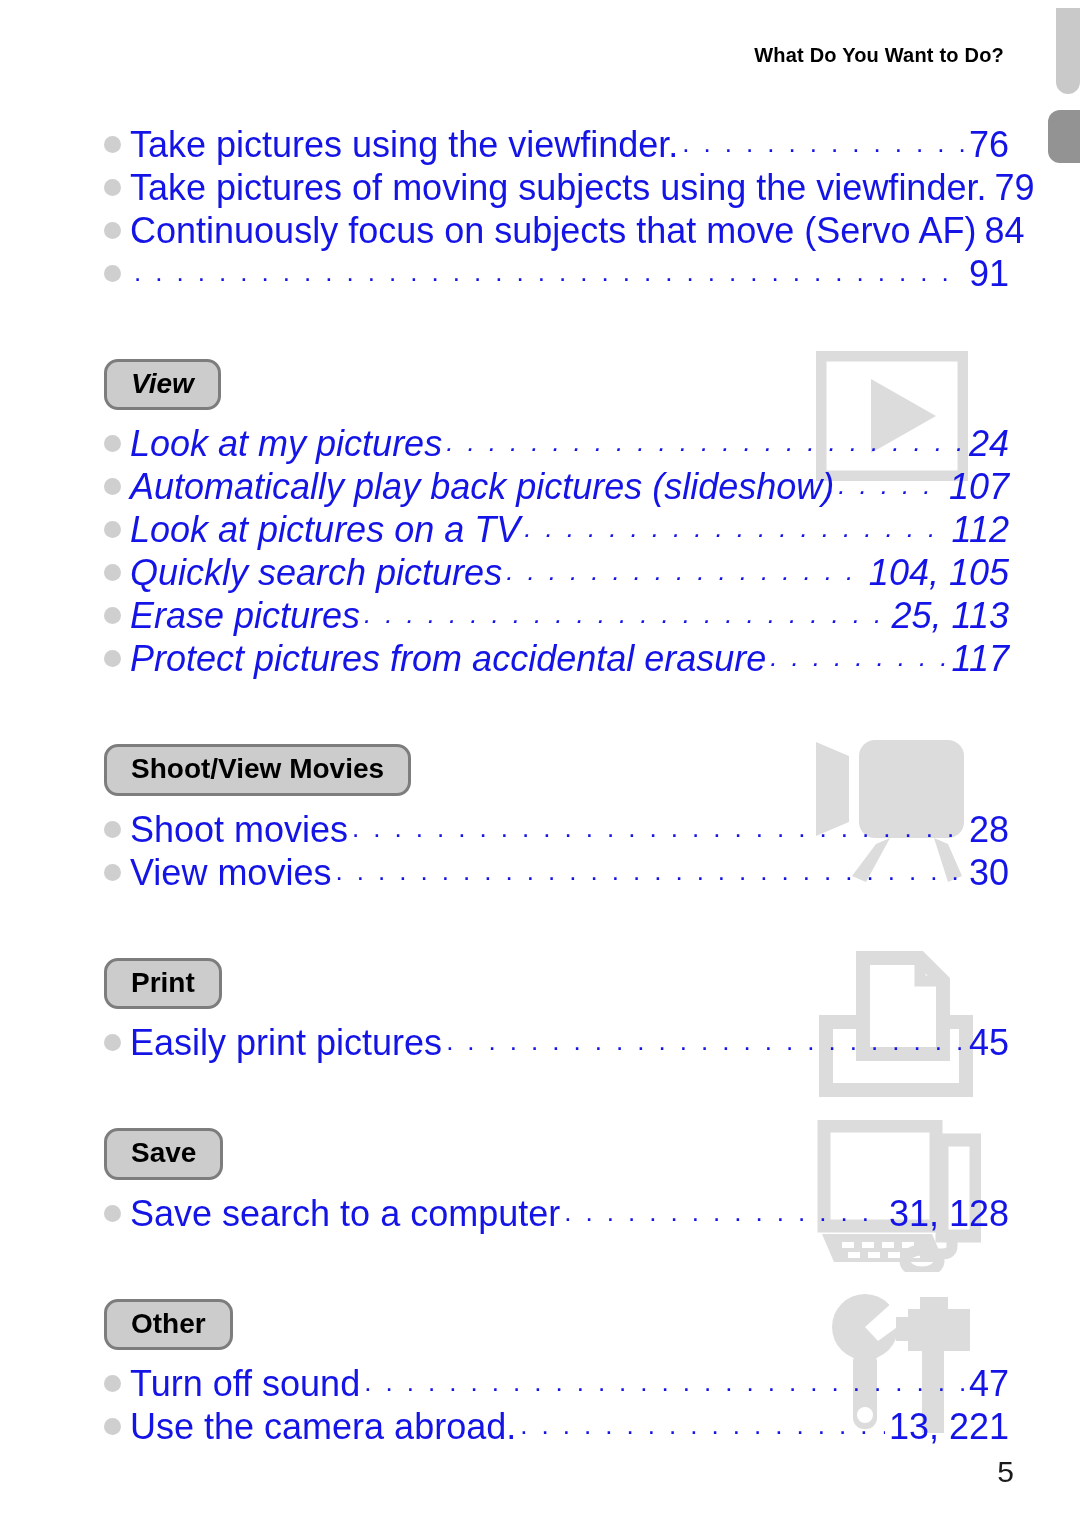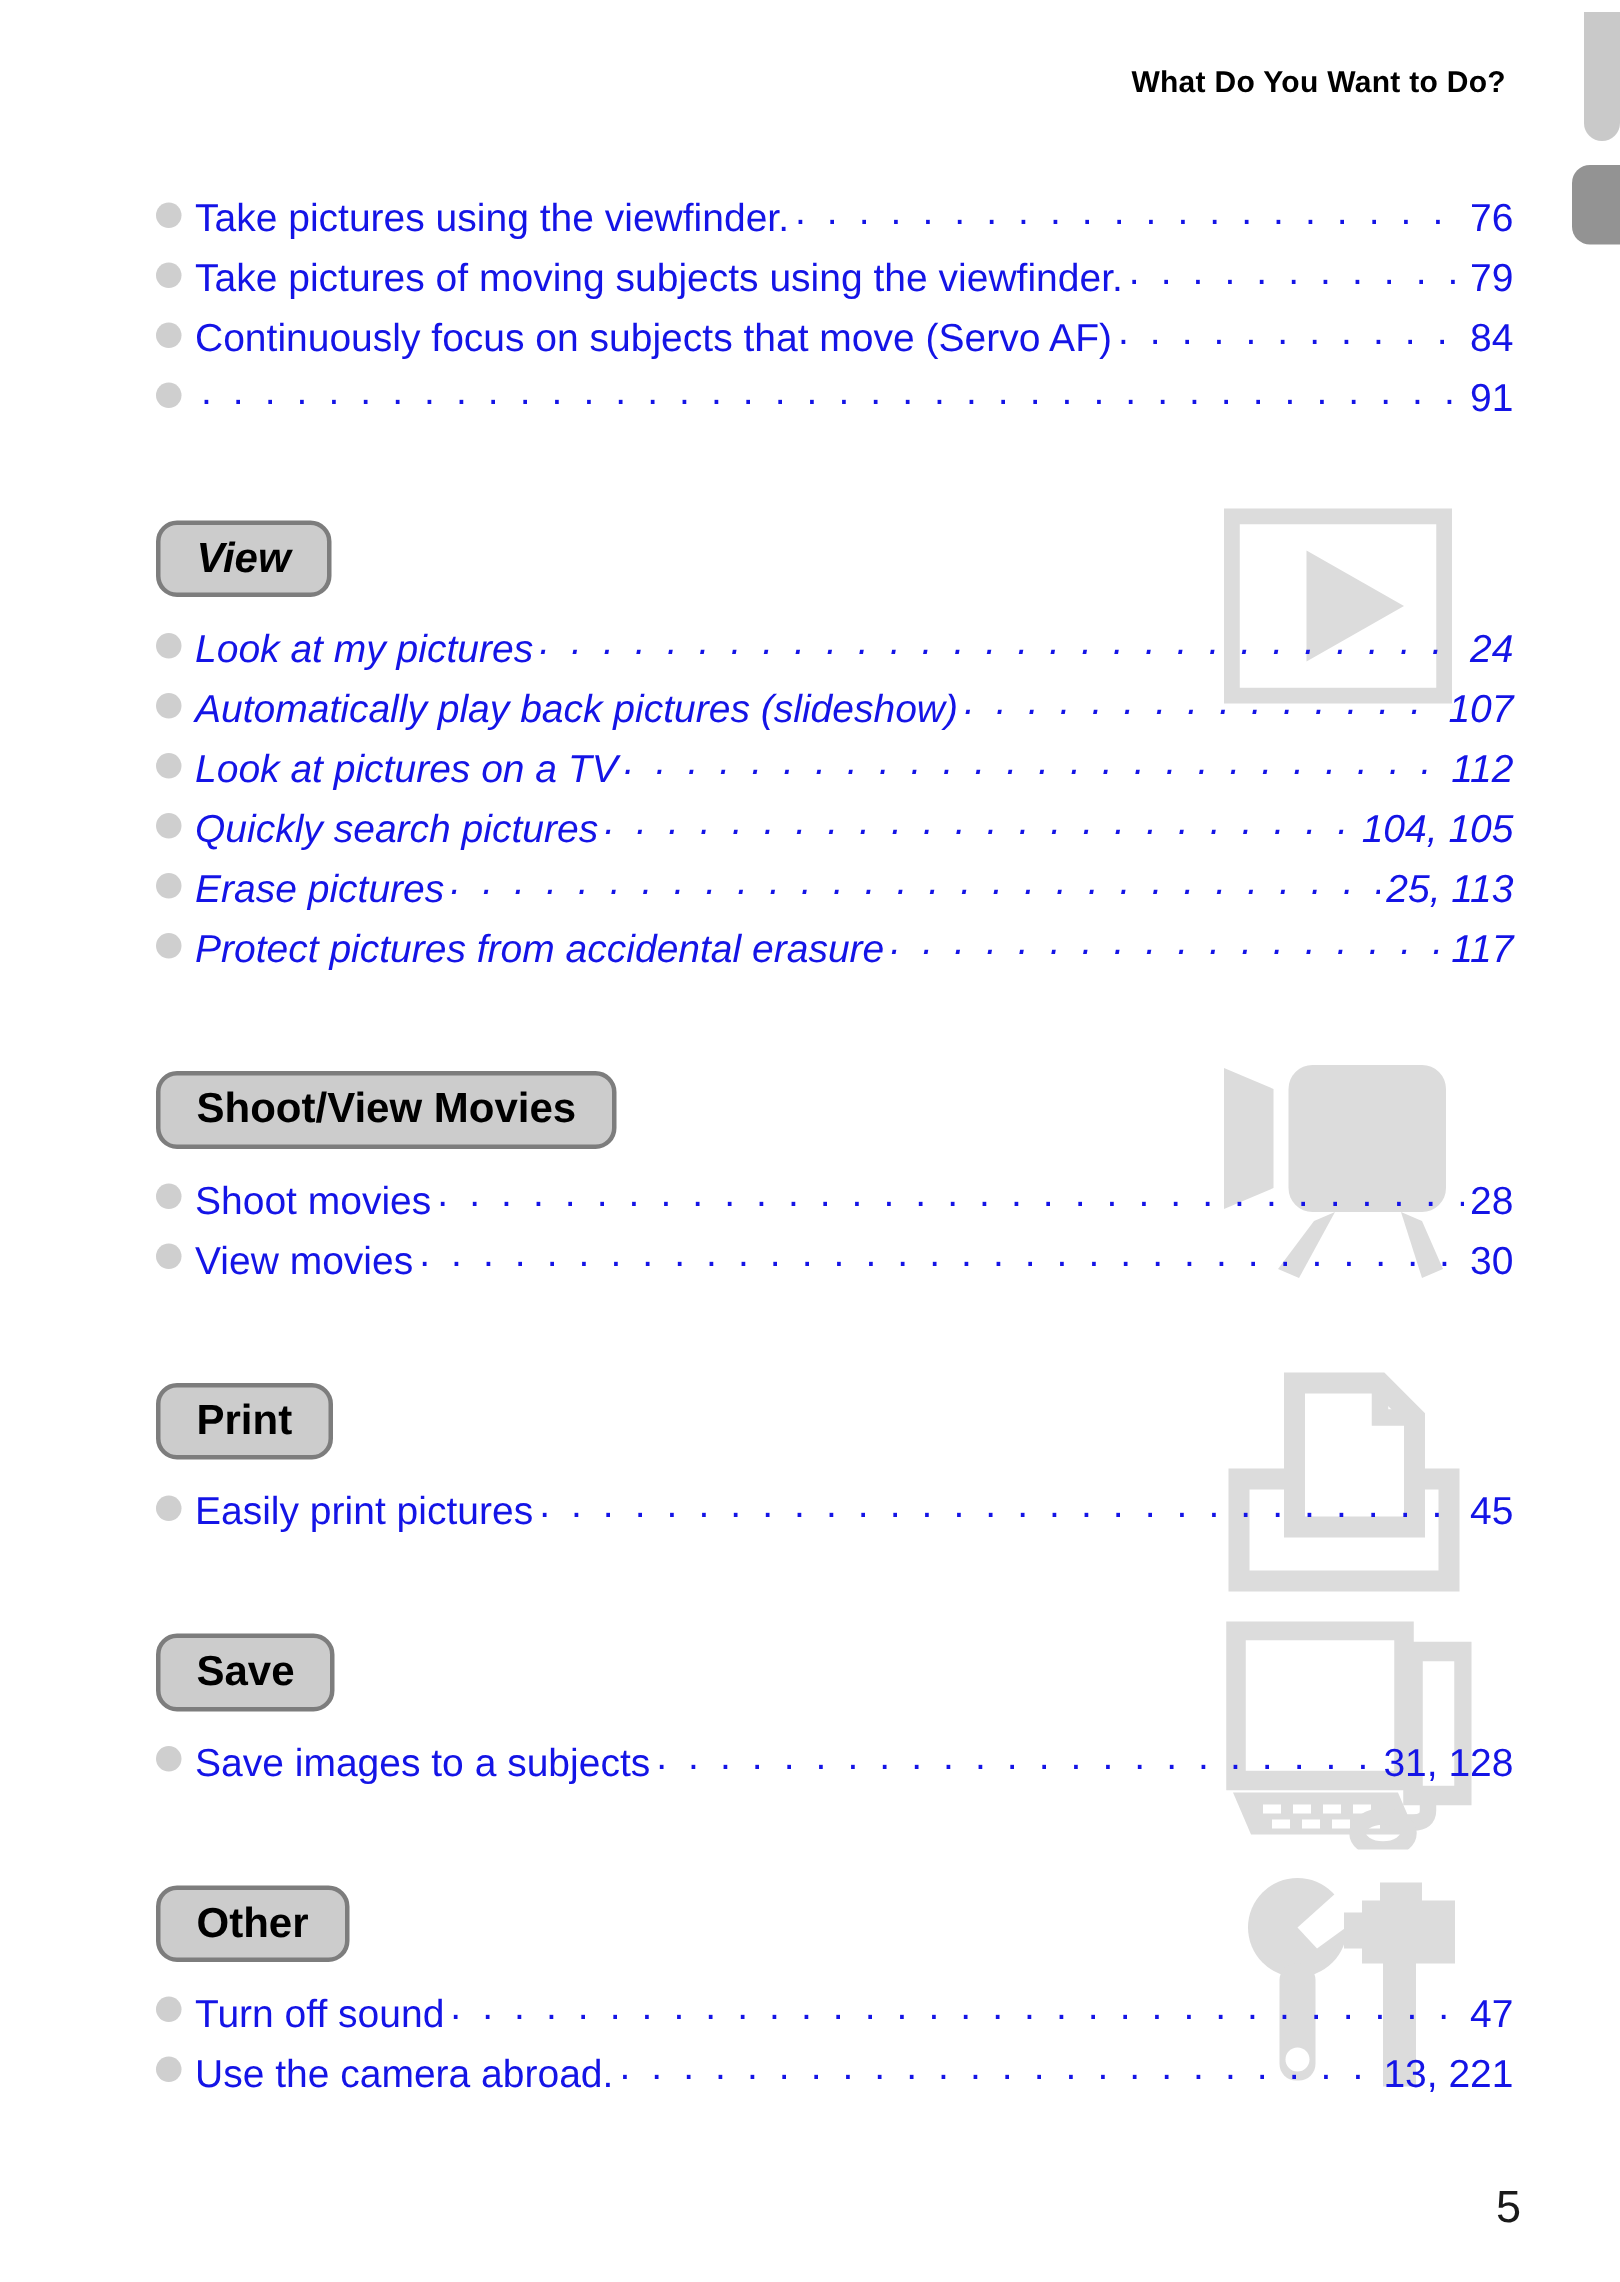--- a/index.html
+++ b/index.html
@@ -73,21 +73,21 @@
     z-index: 3;
   }
 
   
   .entries { position: relative; z-index: 3; }
 
   .entry {
     display: flex;
     align-items: baseline;
     color: #1414e6;
-    font-size: 26px;
+    font-size: 36px;
     line-height: 40px;
     white-space: nowrap;
   }
   .bullet {
     flex: 0 0 auto;
     width: 17px;
     height: 17px;
     border-radius: 50%;
     background: #cfcfcf;
     margin-right: 9px;
@@ -303,21 +303,21 @@
 
       <path d="M136 116 L136 126 Q136 134 126 134 L110 134" fill="none" stroke="#dcdcdc" stroke-width="11"></path>
       <ellipse cx="106" cy="141" rx="17" ry="11" fill="none" stroke="#dcdcdc" stroke-width="11"></ellipse>
     </svg>
 
     <div class="section-header">Save</div>
 
     <div class="entries">
       <div class="entry">
         <span class="bullet"></span>
-        <span class="entry-label">Save images to a subjects</span>
+        <span class="entry-label">Save search to a computer</span>
         <span class="leader"></span>
         <span class="entry-page">31, 128</span>
       </div>
     </div>
   </div>
 
   <div class="section sec-other">
 
     <svg class="wm" style="left:712px; top:-10px;" width="165" height="152" viewBox="0 0 165 152">
 

